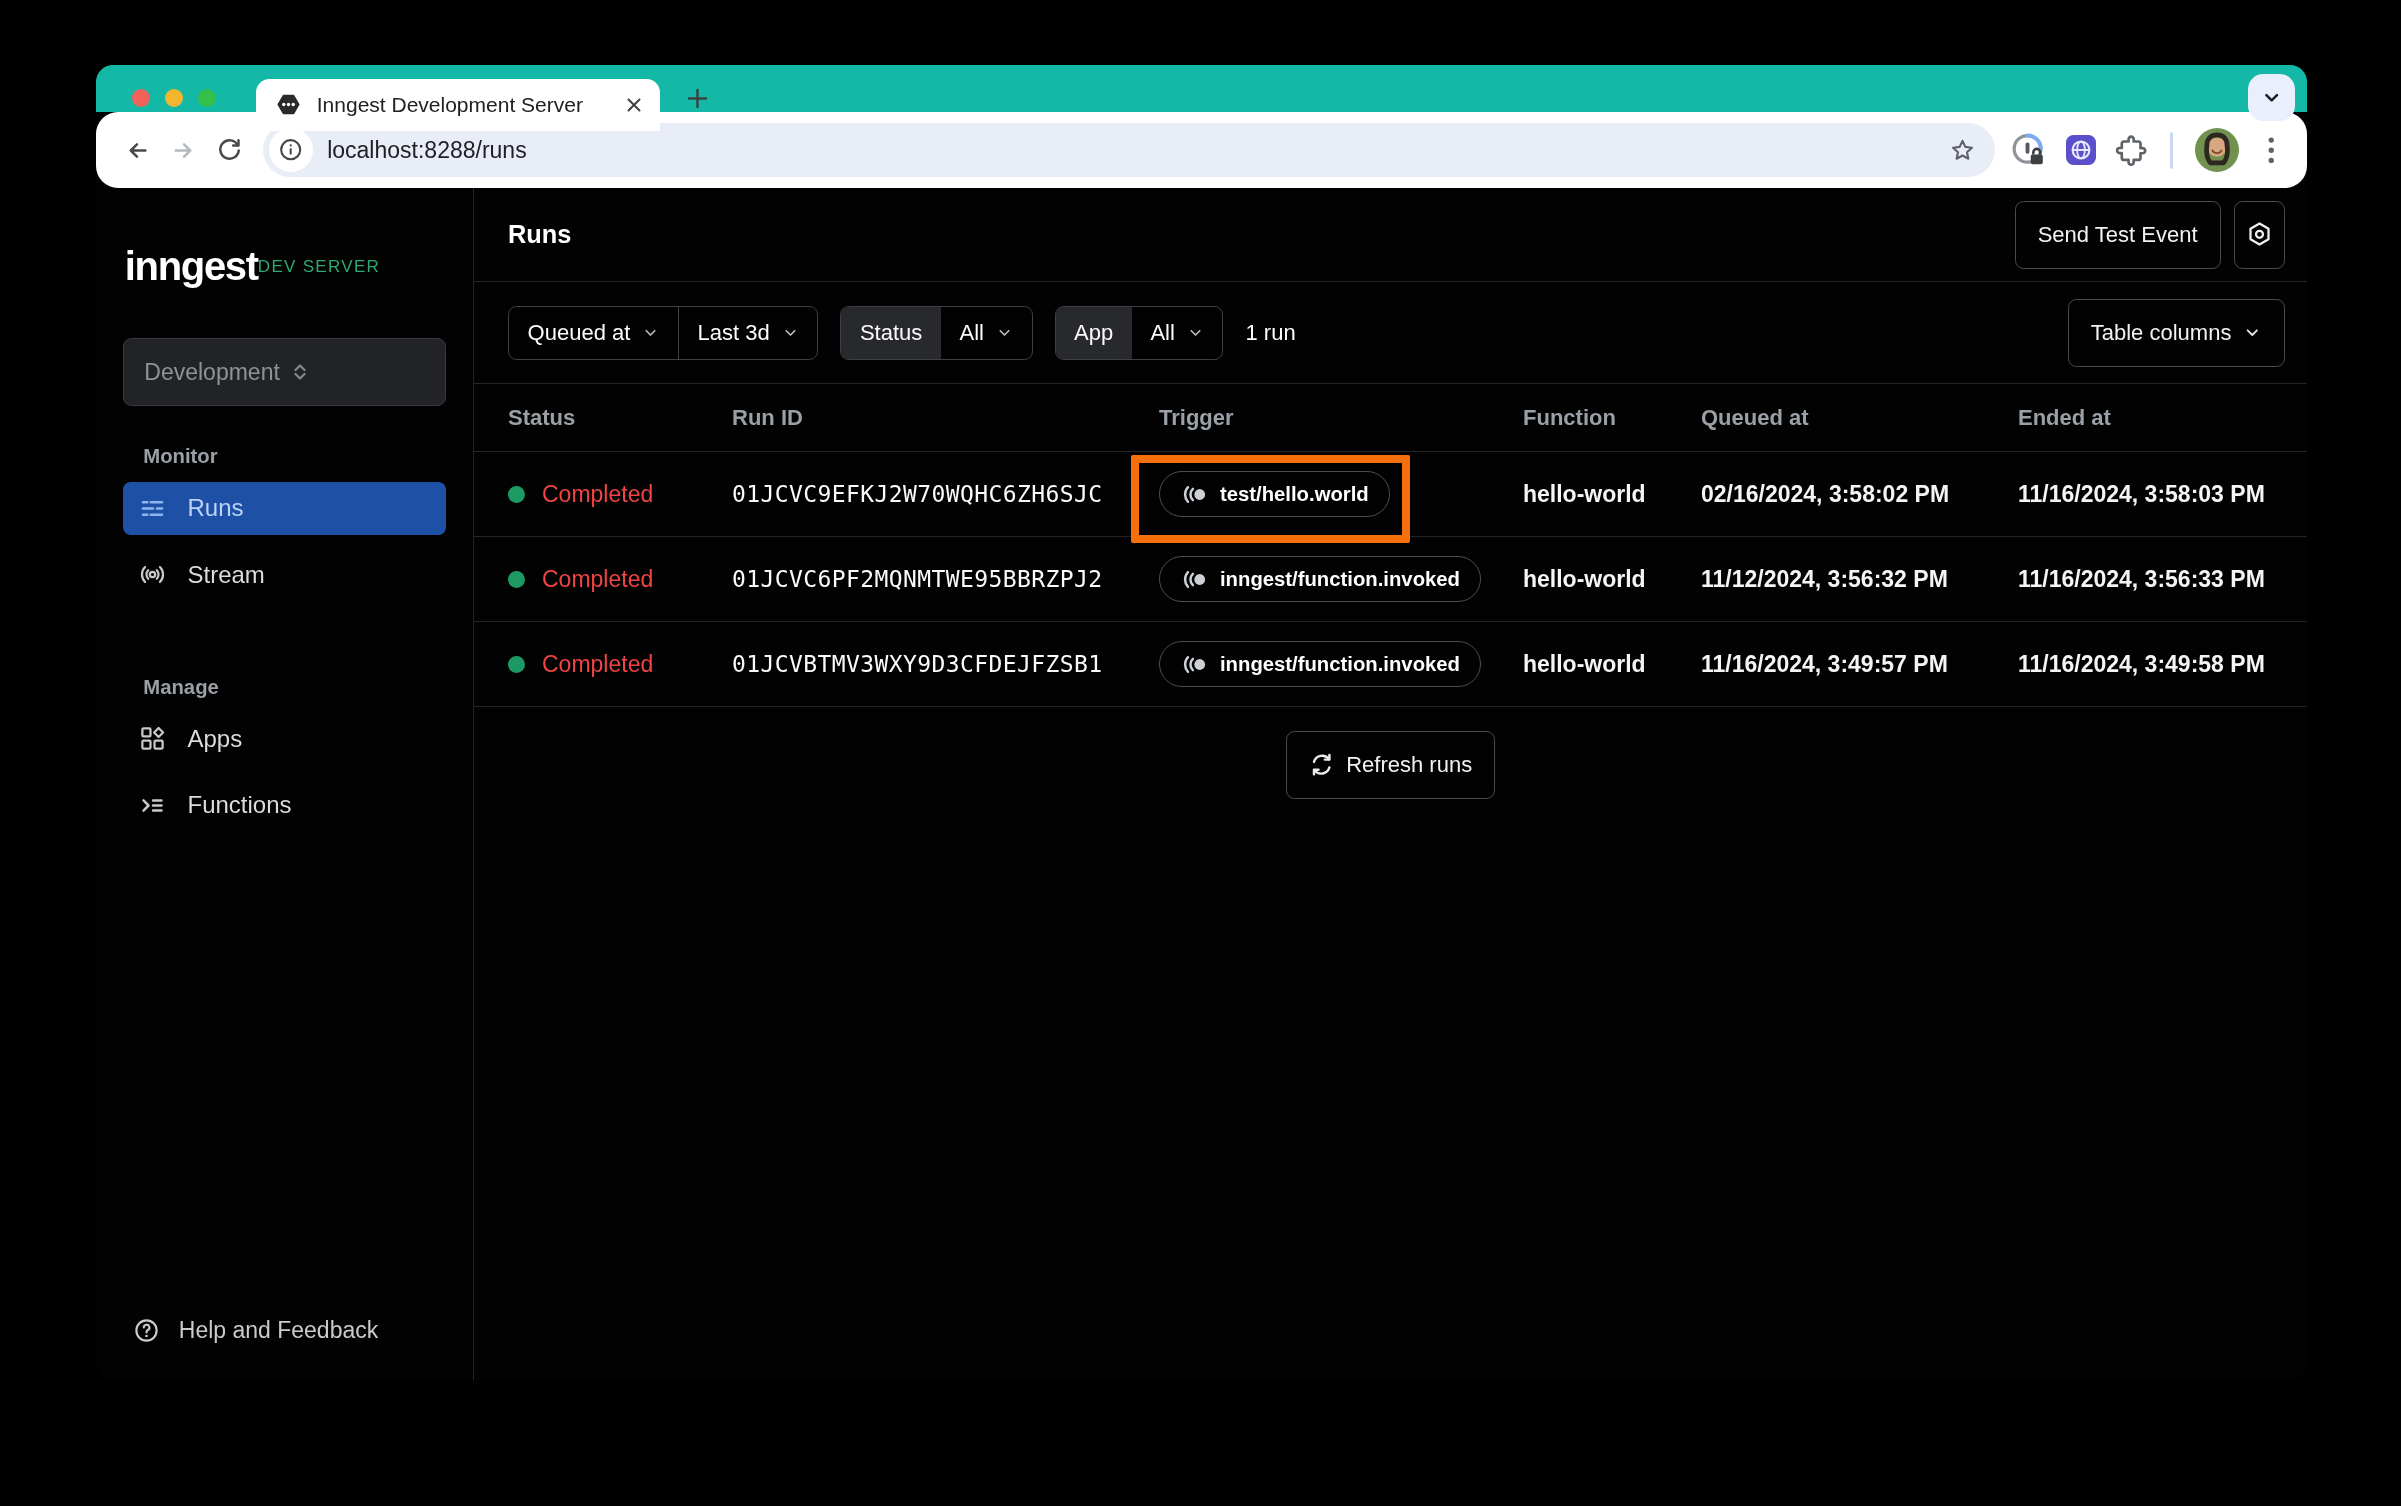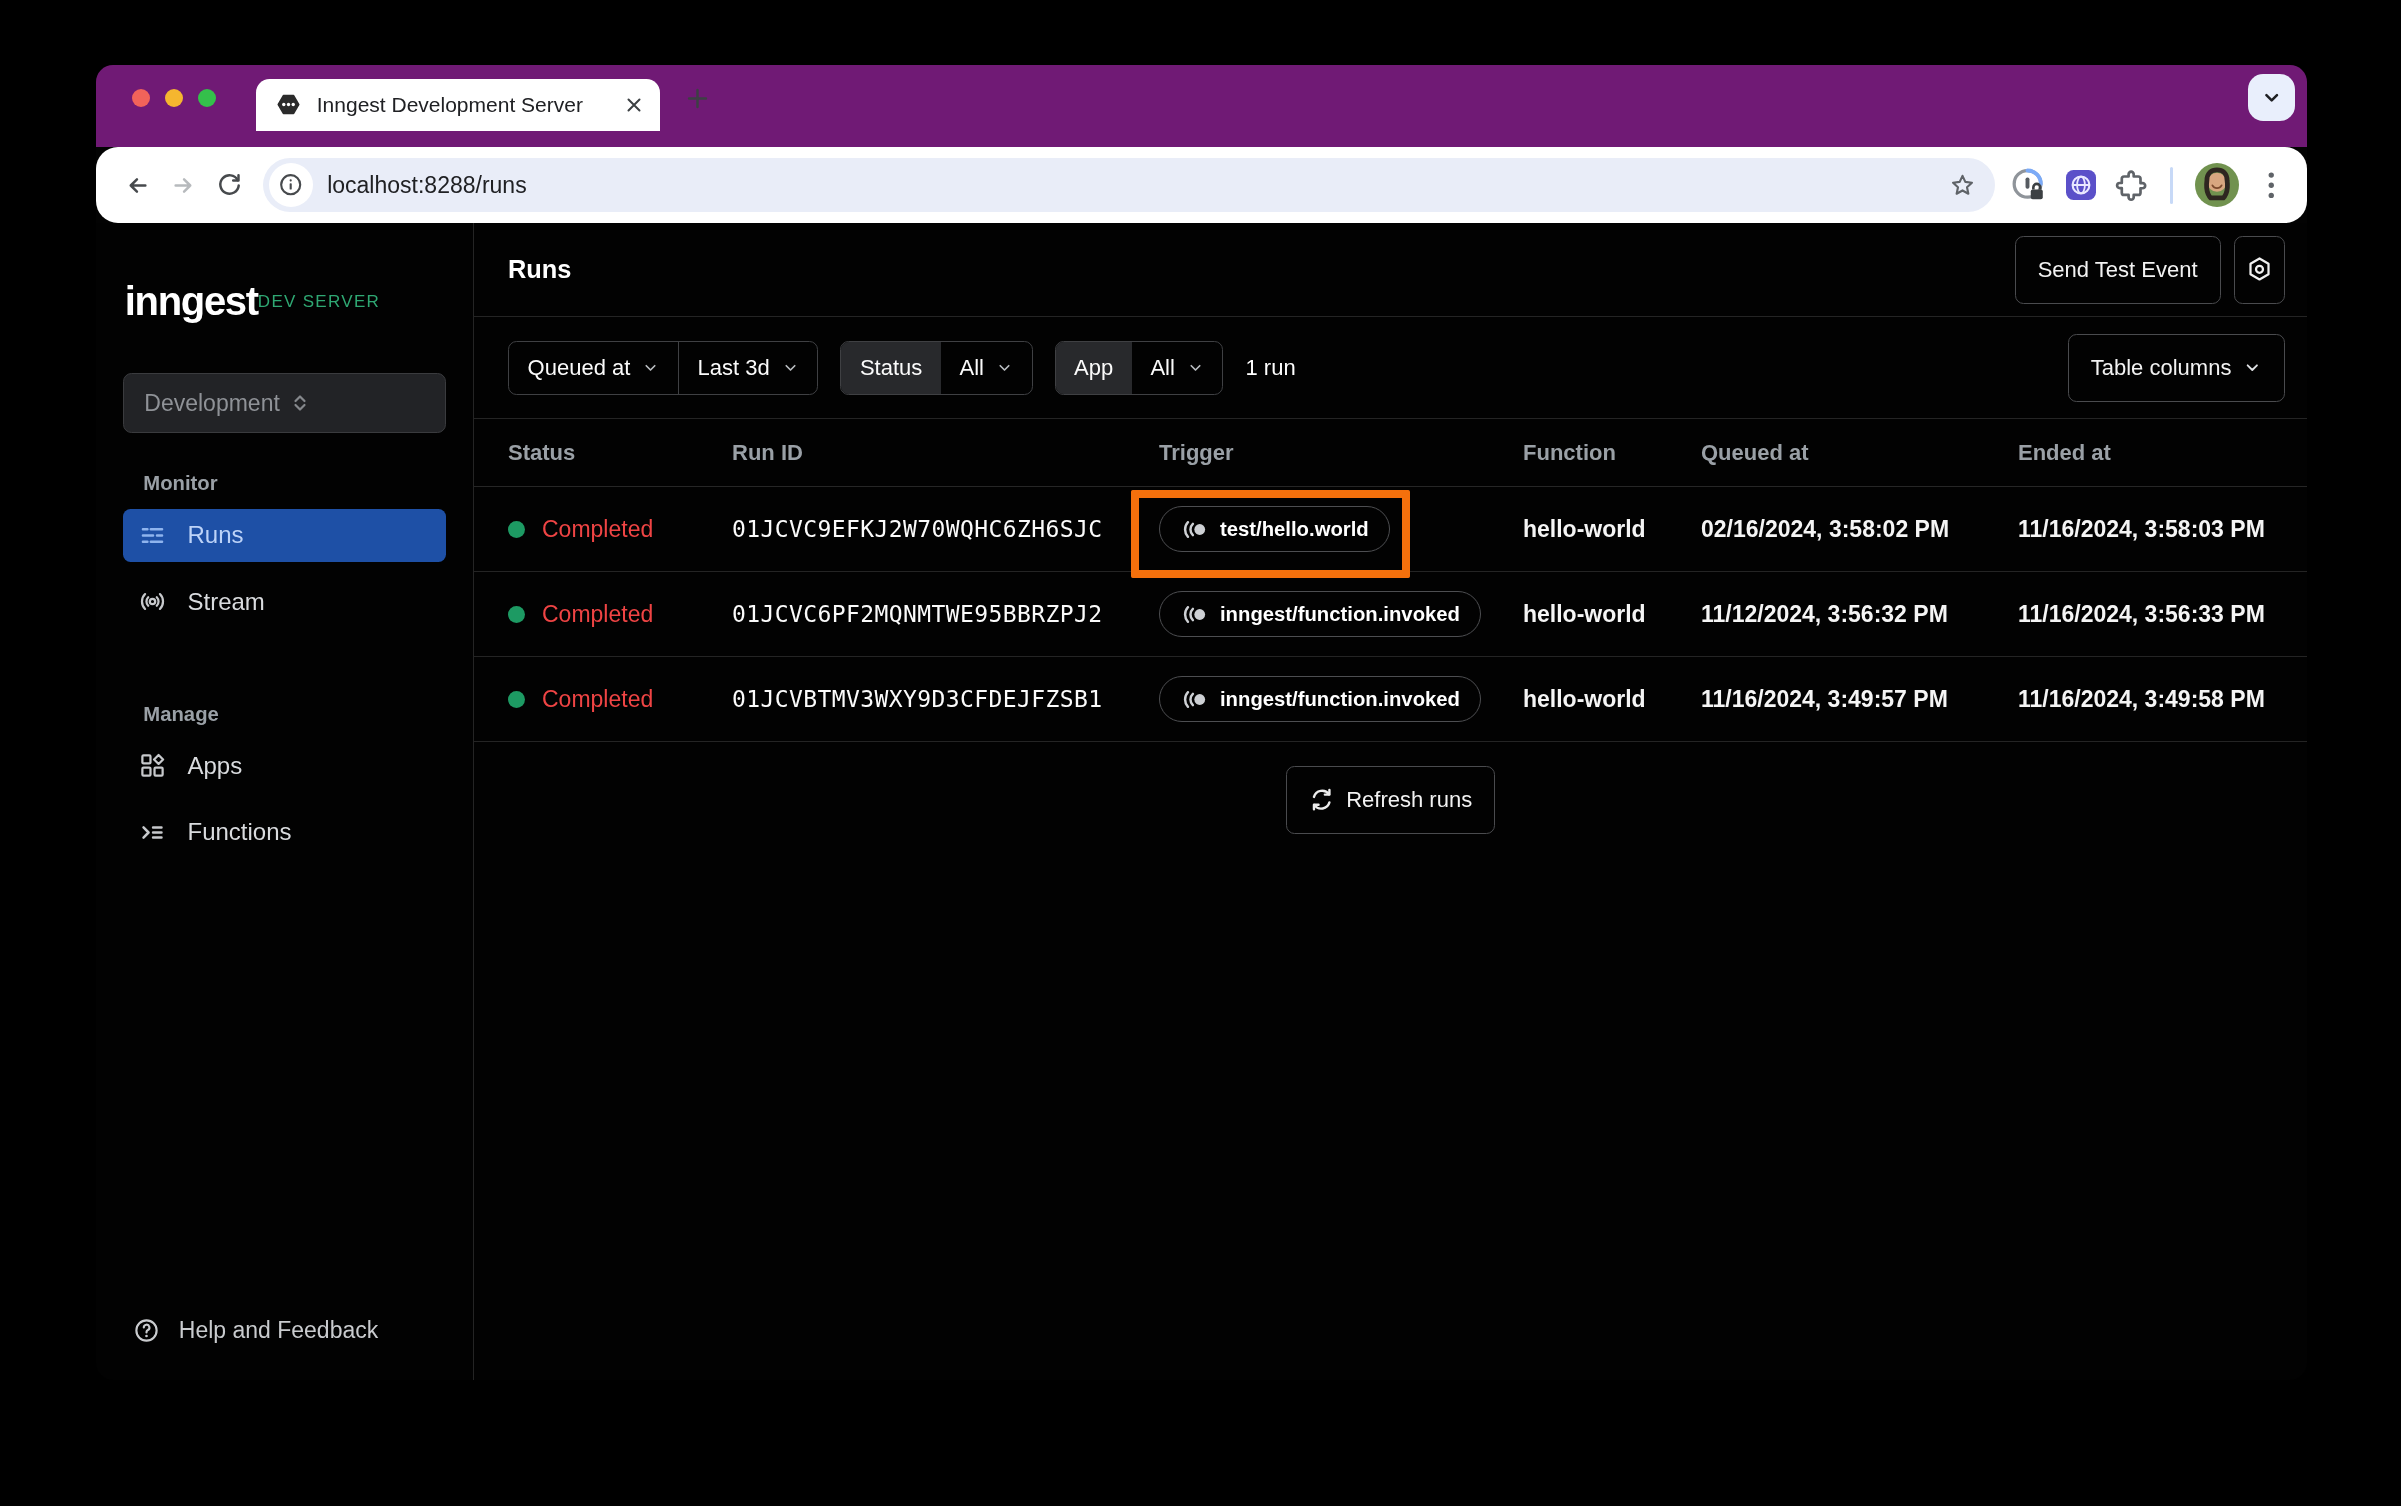--- a/index.html
+++ b/index.html
@@ -3,21 +3,21 @@
 <meta charset="utf-8">
 <style>
   * { box-sizing: border-box; margin: 0; padding: 0; }
   html,body { width:2401px; height:1506px; background:#000; font-family:"Liberation Sans", sans-serif; }
   body { position:relative; overflow:hidden; }
 
   .window { position:absolute; left:96px; top:65px; width:2211px; height:1315px;
             border-radius:17px; overflow:hidden; display:flex; flex-direction:column; background:#030303; }
 
   
-  .tabstrip { height:82px; background:#701a75; position:relative; flex:none; }
+  .tabstrip { height:47px; background:#14b8a6; position:relative; flex:none; }
   .lights { position:absolute; left:36px; top:24px; display:flex; gap:15.2px; }
   .light { width:18px; height:18px; border-radius:50%; }
   .light.red { background:#f1635a; } .light.yellow { background:#f5b62f; } .light.green { background:#34c04b; }
   .tab { position:absolute; left:160px; top:13.5px; width:404px; height:52px; background:#fff;
          border-radius:13.5px 13.5px 0 0; display:flex; align-items:center; padding:0 15.2px 0 18.6px; gap:15.2px; }
   .tab-title { flex:1; font-size:21px; color:#202124; white-space:nowrap; overflow:hidden; }
   .newtab { position:absolute; left:586px; top:18.6px; width:30.5px; height:30.5px; display:grid; place-items:center; }
   .strip-chevron { position:absolute; right:12px; top:9.3px; width:47px; height:47px; background:#e9effc;
                    border-radius:15.2px; display:grid; place-items:center; }
 
@@ -33,21 +33,21 @@
   .avatar { width:44px; height:44px; border-radius:50%; overflow:hidden; flex:none; }
   .kebab { width:34px; height:37px; display:grid; place-items:center; }
 
   
   .content { flex:1; display:flex; background:#020202; min-height:0; }
 
   aside { width:378px; flex:none; border-right:1.7px solid #242424; display:flex; flex-direction:column; padding:0 27px; }
   .logo-row { margin-top:56px; display:flex; align-items:center; padding-left:1.7px; }
   .logo-text { font-size:40px; font-weight:800; color:#fff; letter-spacing:-1.3px; }
   .logo-badge { font-size:17px; font-weight:400; color:#2fa873; letter-spacing:1.3px; }
-  .env-select { margin-top:49px; height:60px; background:#222326; border:1.7px solid #3a3b3e; border-radius:8.5px;
+  .env-select { margin-top:49px; height:68px; background:#222326; border:1.7px solid #3a3b3e; border-radius:8.5px;
                 display:flex; align-items:center; padding:0 13.5px 0 20.3px; color:#8f9297; font-size:23px; }
   .env-select span { flex:1; }
   .section-label { margin:39px 0 13.5px 20.3px; color:#9aa0a6; font-size:20.3px; font-weight:600; }
   .section-label.second { margin-top:61px; }
   .nav-item { height:53px; border-radius:7.6px; display:flex; align-items:center; gap:20.3px; padding:0 15.2px;
               color:#d9dbde; font-size:24px; margin-bottom:13.5px; }
   .nav-item .nicon { width:29px; display:grid; place-items:center; color:#c7c9cc; }
   .nav-item.active { background:#1e50a6; color:#bdd3f8; }
   .nav-item.active .nicon { color:#8fb4ee; }
   .side-spacer { flex:1; }

